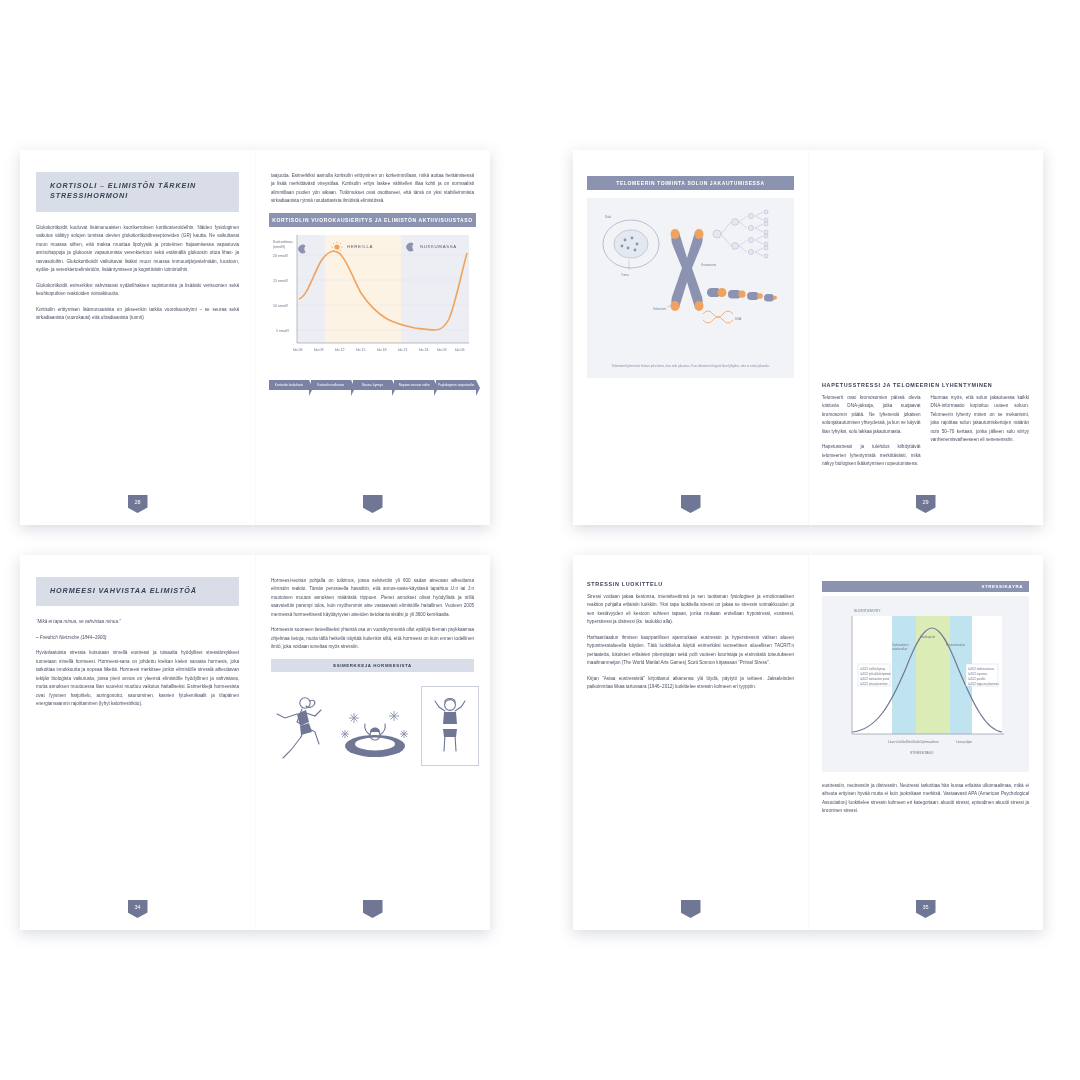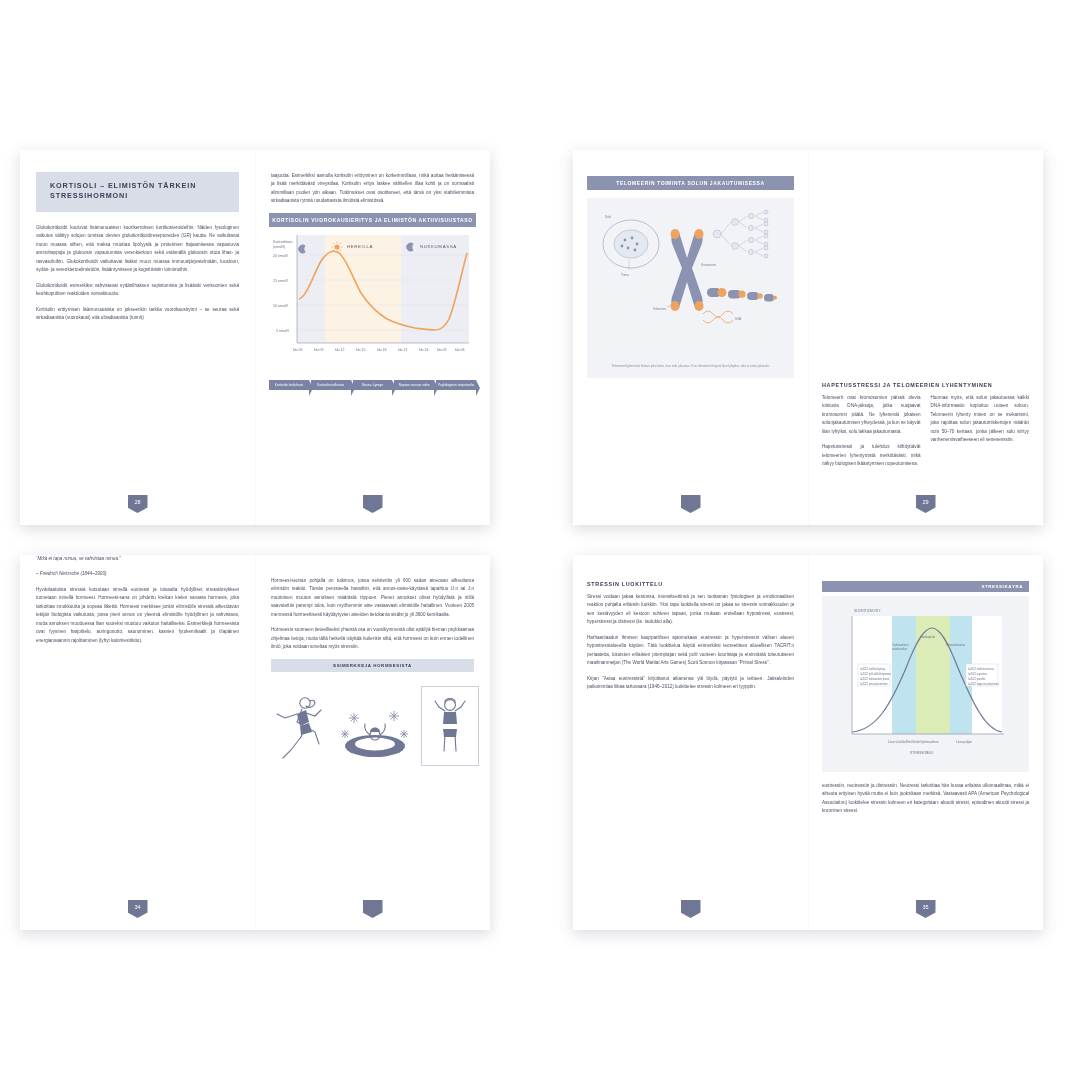--- a/index.html
+++ b/index.html
@@ -31,20 +31,21 @@
   .gutter{
     position:absolute;left:50%;top:0;bottom:0;width:1px;
     background:linear-gradient(to right,rgba(120,130,160,.10),rgba(120,130,160,0));
   }
 
   
   .h-band{
     background:#d8dde8;
     padding:9px 24px 10px 14px;
     margin:22px 16px 12px 16px;
+    font-style:italic;
   }
   .h-band h2{
     margin:0;
     font-size:7.2px;
     letter-spacing:.9px;
     font-weight:bold;
     color:#3a4054;
     line-height:1.45;
     text-transform:uppercase;
   }
@@ -341,20 +342,23 @@
         </div>
       </div>
       <div class="pagenum">29</div>
     </div>
   </div>
 
   <div class="spread sp3">
     <div class="gutter"></div>
 
     <div class="page page-left">
+      <div class="h-band">
+        <h2>HORMEESI VAHVISTAA ELIMISTÖÄ</h2>
+      </div>
       <div class="col-text">
         <p class="quote">“Mikä ei tapa minua, se vahvistaa minua.”</p>
         <p class="quote">– Friedrich Nietzsche (1844–1900)</p>
         <p>Hyvänlaatuista stressia kutsutaan nimellä eustressi ja toisaalta hyödylliset stressiärsykkeet tunnetaan nimellä hormeesi. Hormeesi-sana on johdettu kreikan kielen sanasta hormesis, joka tarkoittaa innokkuutta ja nopeaa liikettä. Hormeesi merkitsee jonkin elimistölle stressiä aiheuttavan tekijän biologista vaikutusta, jossa pieni annos on yleensä elimistölle hyödyllinen ja vahvistava, mutta annoksen muuttuessa liian suureksi muuttuu vaikutus haitalliseksi. Esimerkkejä hormeesista ovat fyysinen harjoittelu, auringonotto, saunominen, kasvien fytokemikaalit ja tilapäinen energiansaannin rajoittaminen (lyhyt kalorirestriktio).</p>
       </div>
       <div class="pagenum">34</div>
     </div>
 
     <div class="page page-right">
       <div class="col-text" style="padding-top:22px;">

